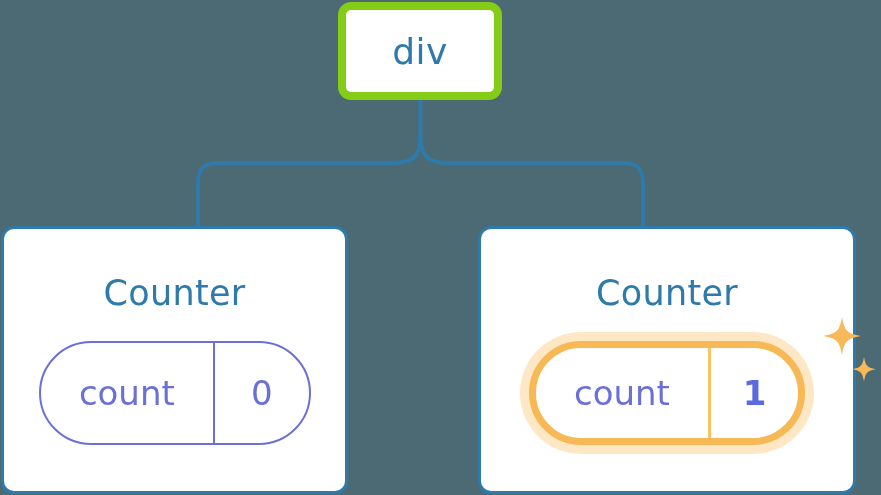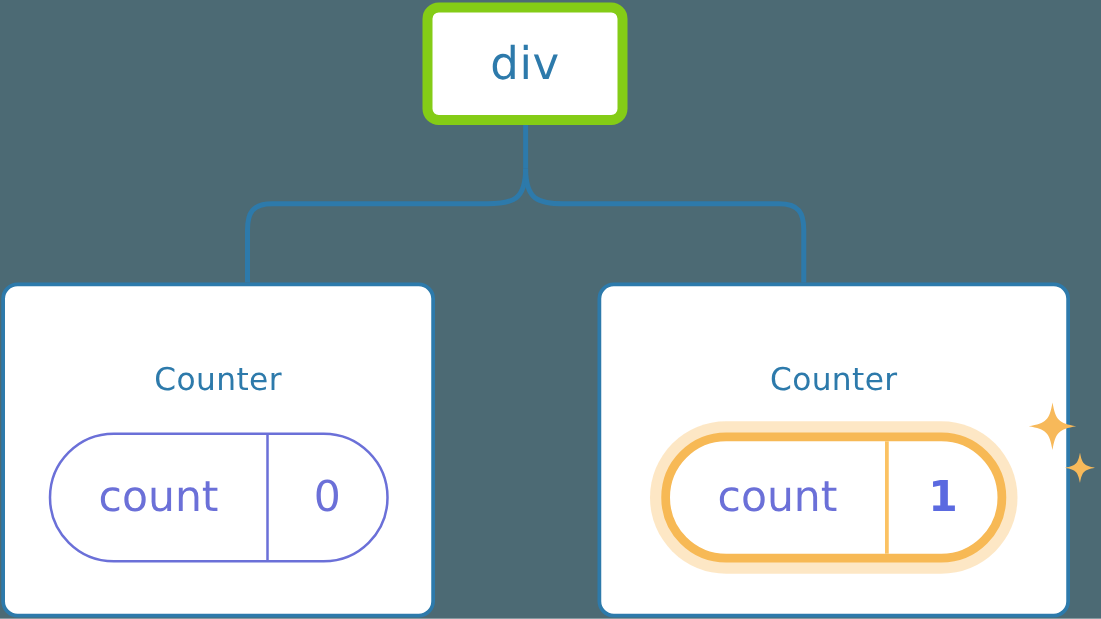--- a/index.html
+++ b/index.html
@@ -67,23 +67,23 @@
     width: 347px;
     height: 268px;
   }
   #card-right {
     left: 478px;
     top: 226px;
     width: 378px;
     height: 268px;
   }
   .card-title {
-    font-size: 25px;
+    font-size: 35px;
     color: #2d7aab;
-    margin-top: 60px;
+    margin-top: 44px;
     letter-spacing: 0.3px;
   }
 
   
   .pill-wrap {
     position: relative;
     margin-top: 28px;
     display: flex;
     align-items: center;
     justify-content: flex-start;

